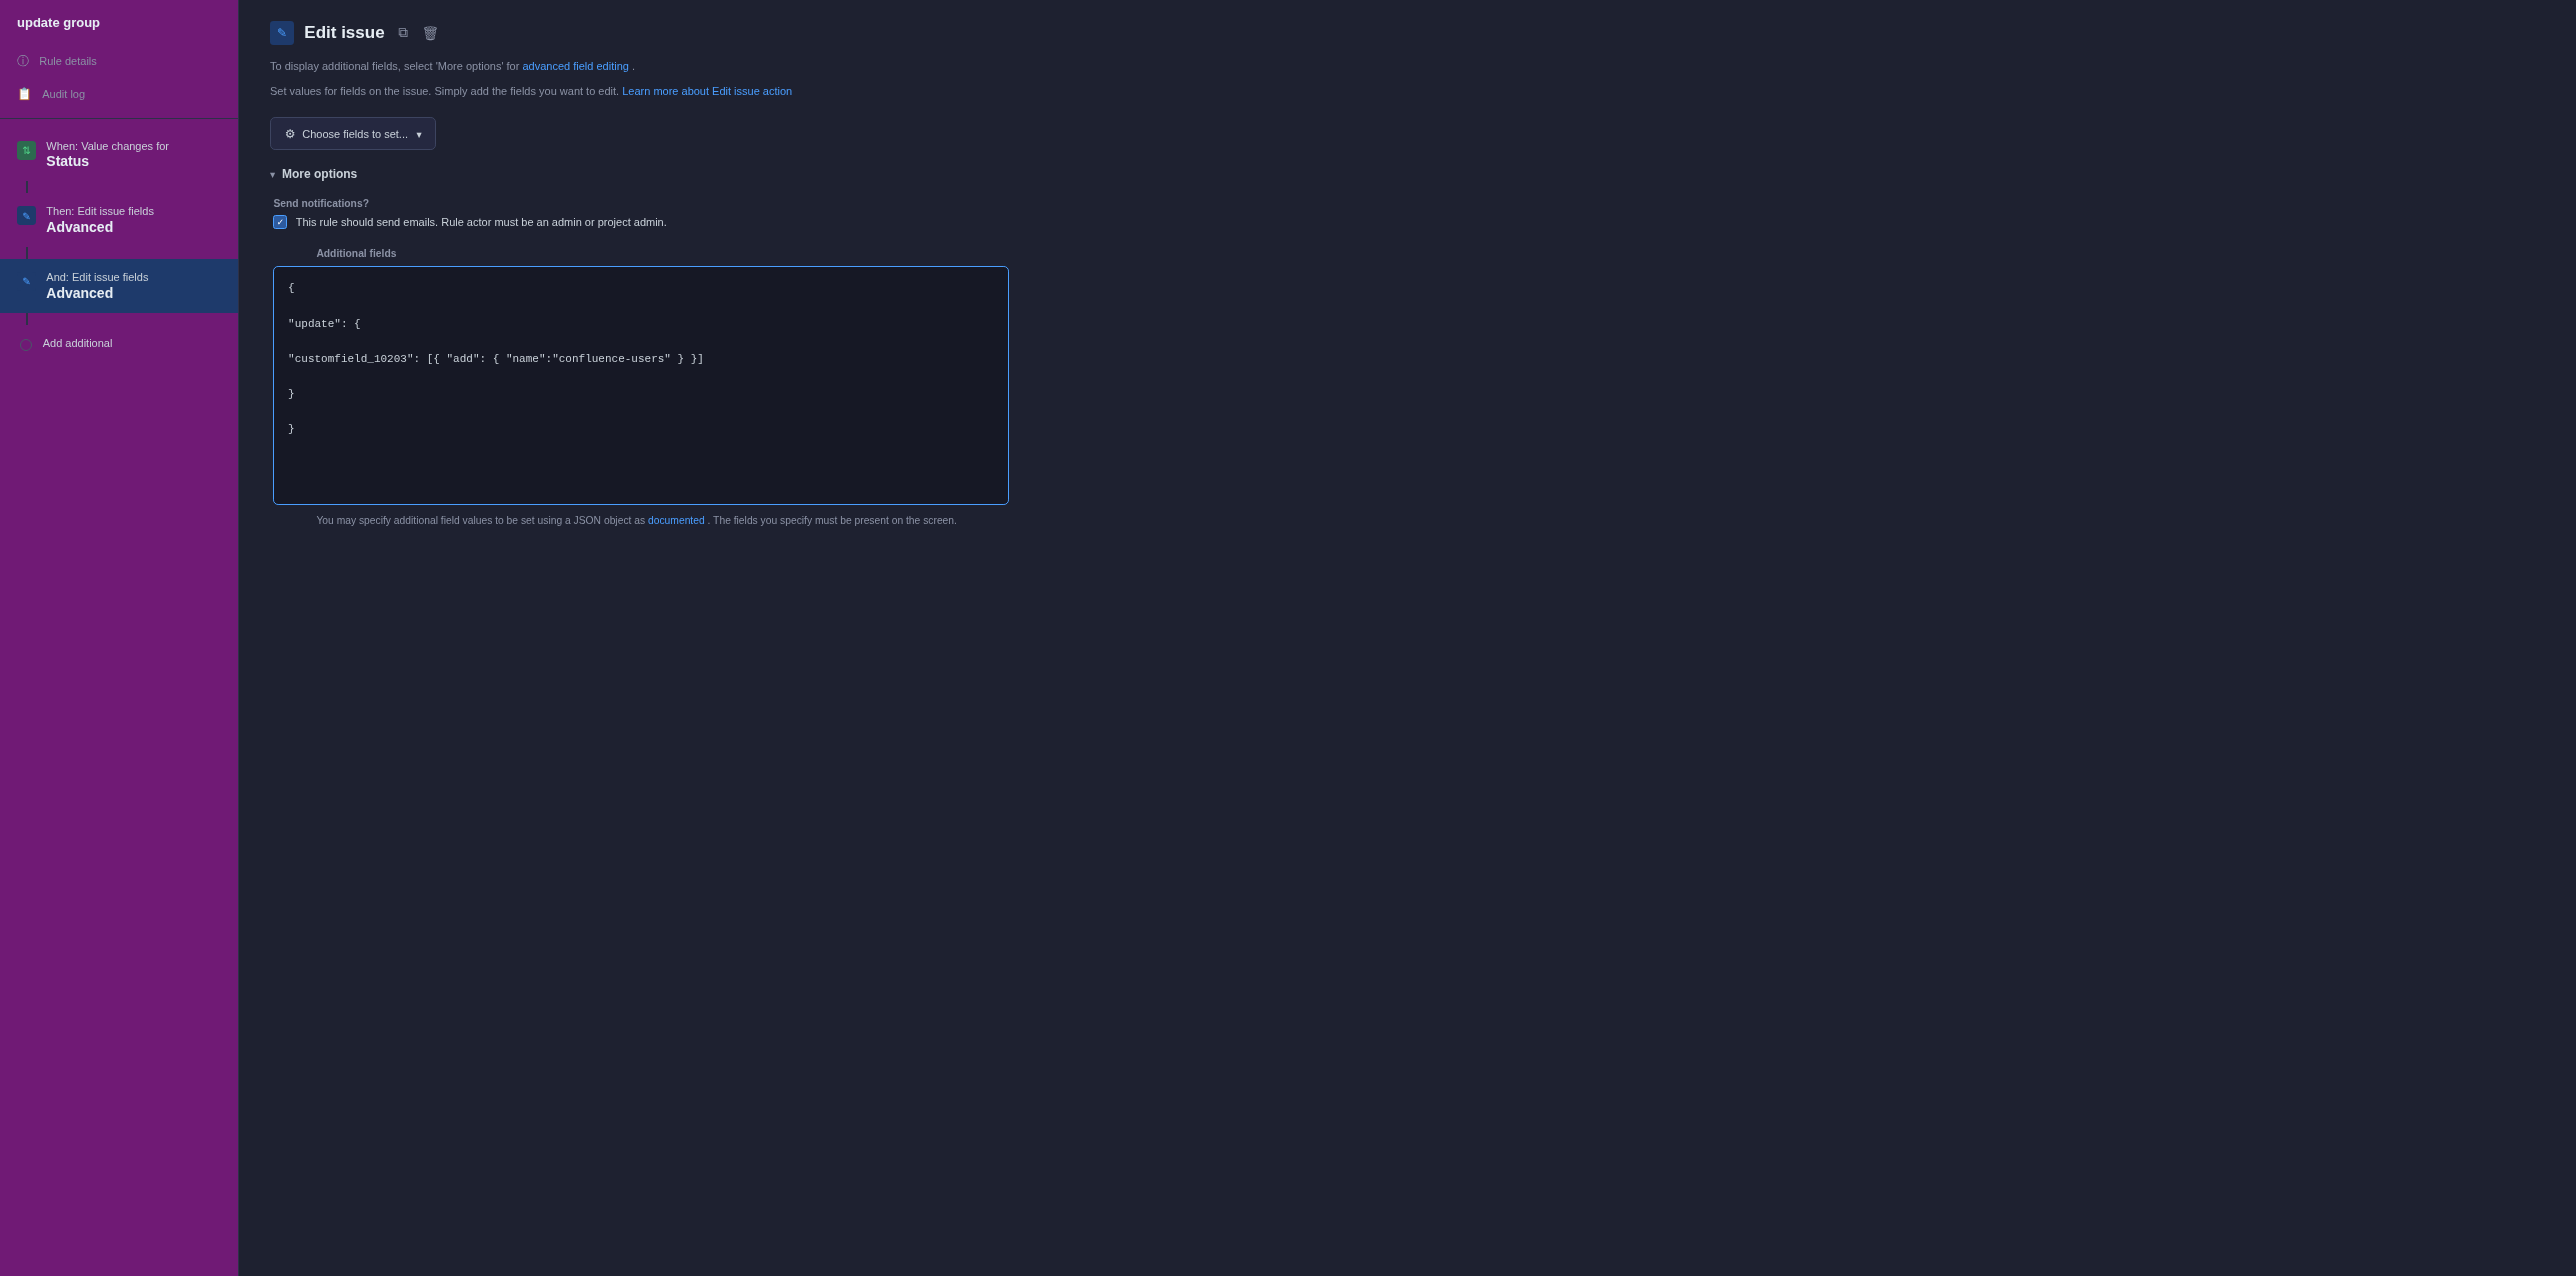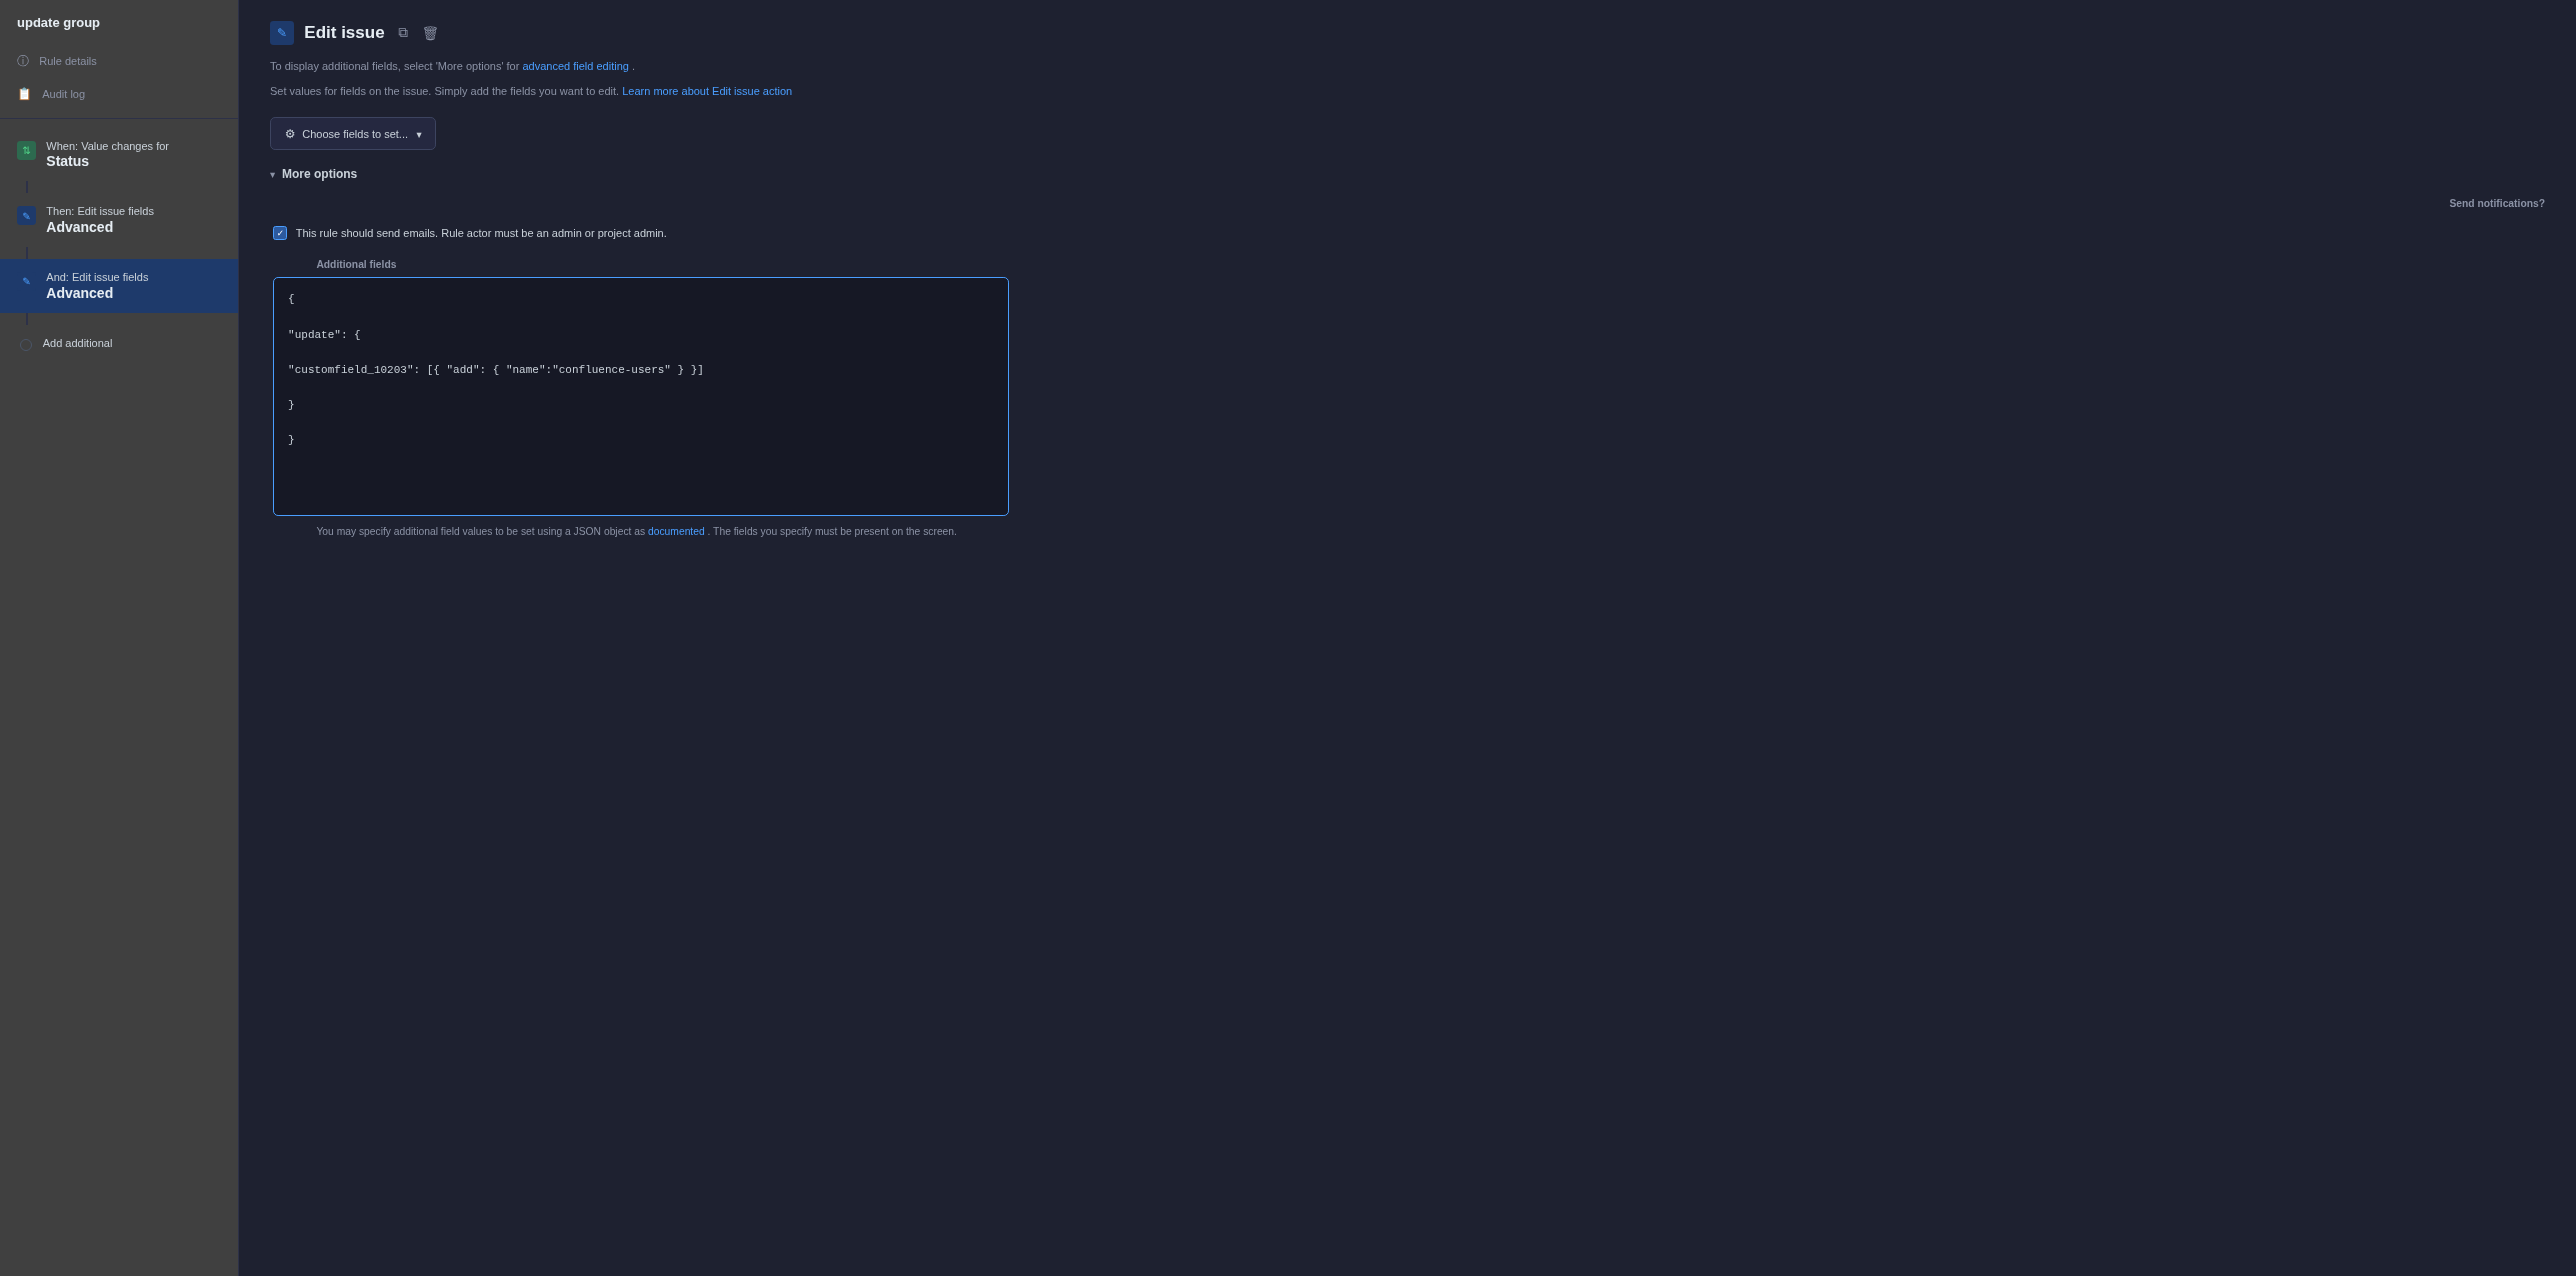--- a/index.html
+++ b/index.html
@@ -9,21 +9,21 @@
       color: #c9d1d9;
       display: flex;
       height: 100vh;
       overflow: hidden;
     }
 
     
     .sidebar {
       width: 239px;
       min-width: 239px;
-      background-color: #404040;
+      background-color: #701a75;
       border-right: 0.9px solid #2d3148;
       display: flex;
       flex-direction: column;
       padding: 15.4px 0;
     }
 
     .sidebar-title {
       color: #e6edf3;
       font-size: 13px;
       font-weight: 600;
@@ -190,24 +190,23 @@
       font-weight: 600;
       color: #c9d1d9;
     }
 
     .more-options-body { padding-left: 3.4px; }
 
     .section-label {
       font-size: 10.3px;
       font-weight: 600;
       color: #8b92a5;
-      margin-bottom: 16px;
+      margin-bottom: 5px;
       text-transform: none;
       letter-spacing: 0;
-      text-align: right;
     }
 
     .checkbox-row {
       display: flex;
       align-items: flex-start;
       gap: 8.6px;
       margin-bottom: 17px;
     }
 
     .checkbox {

